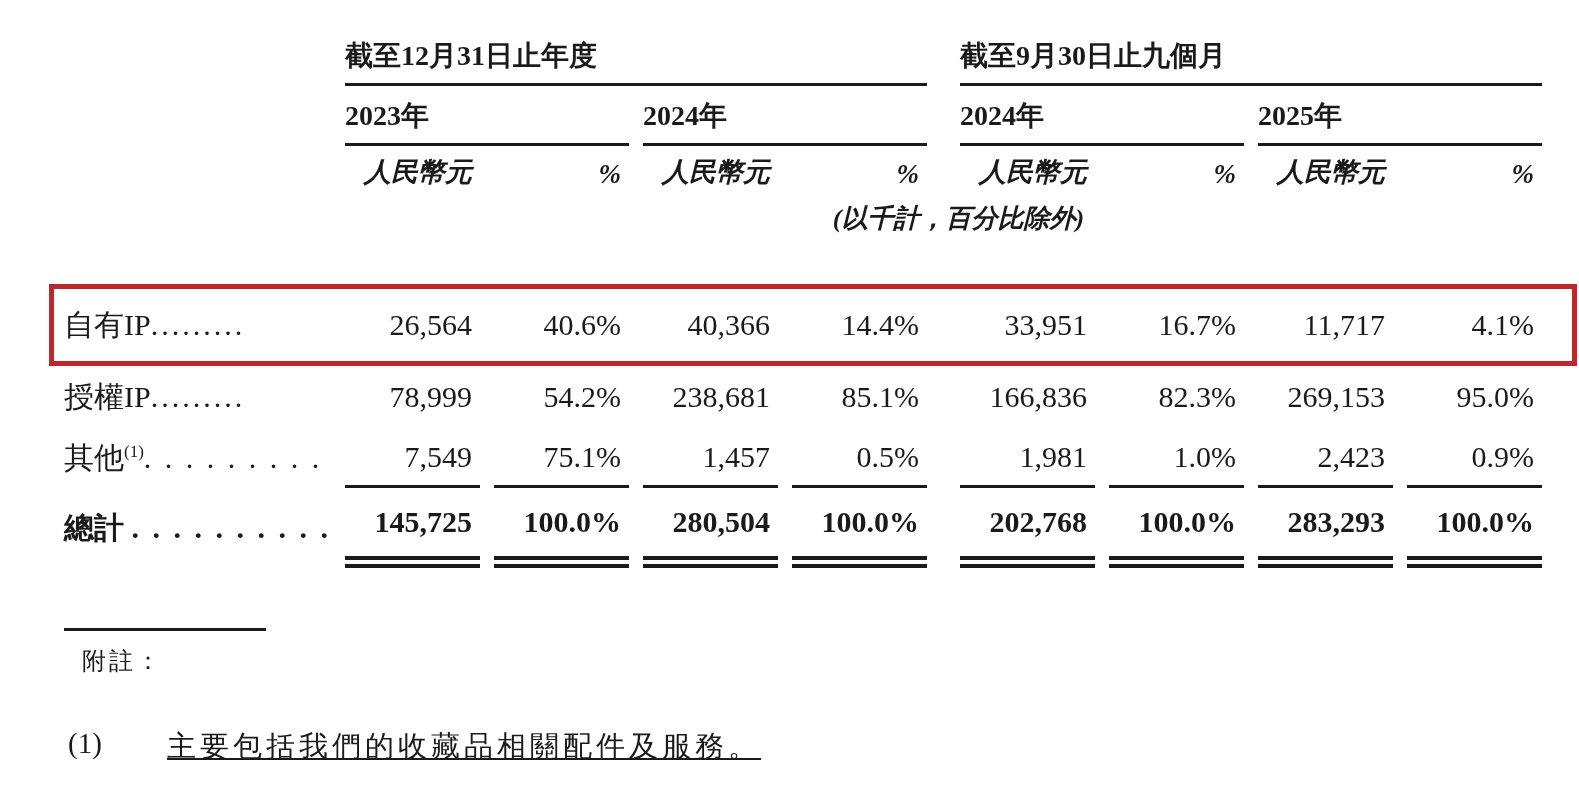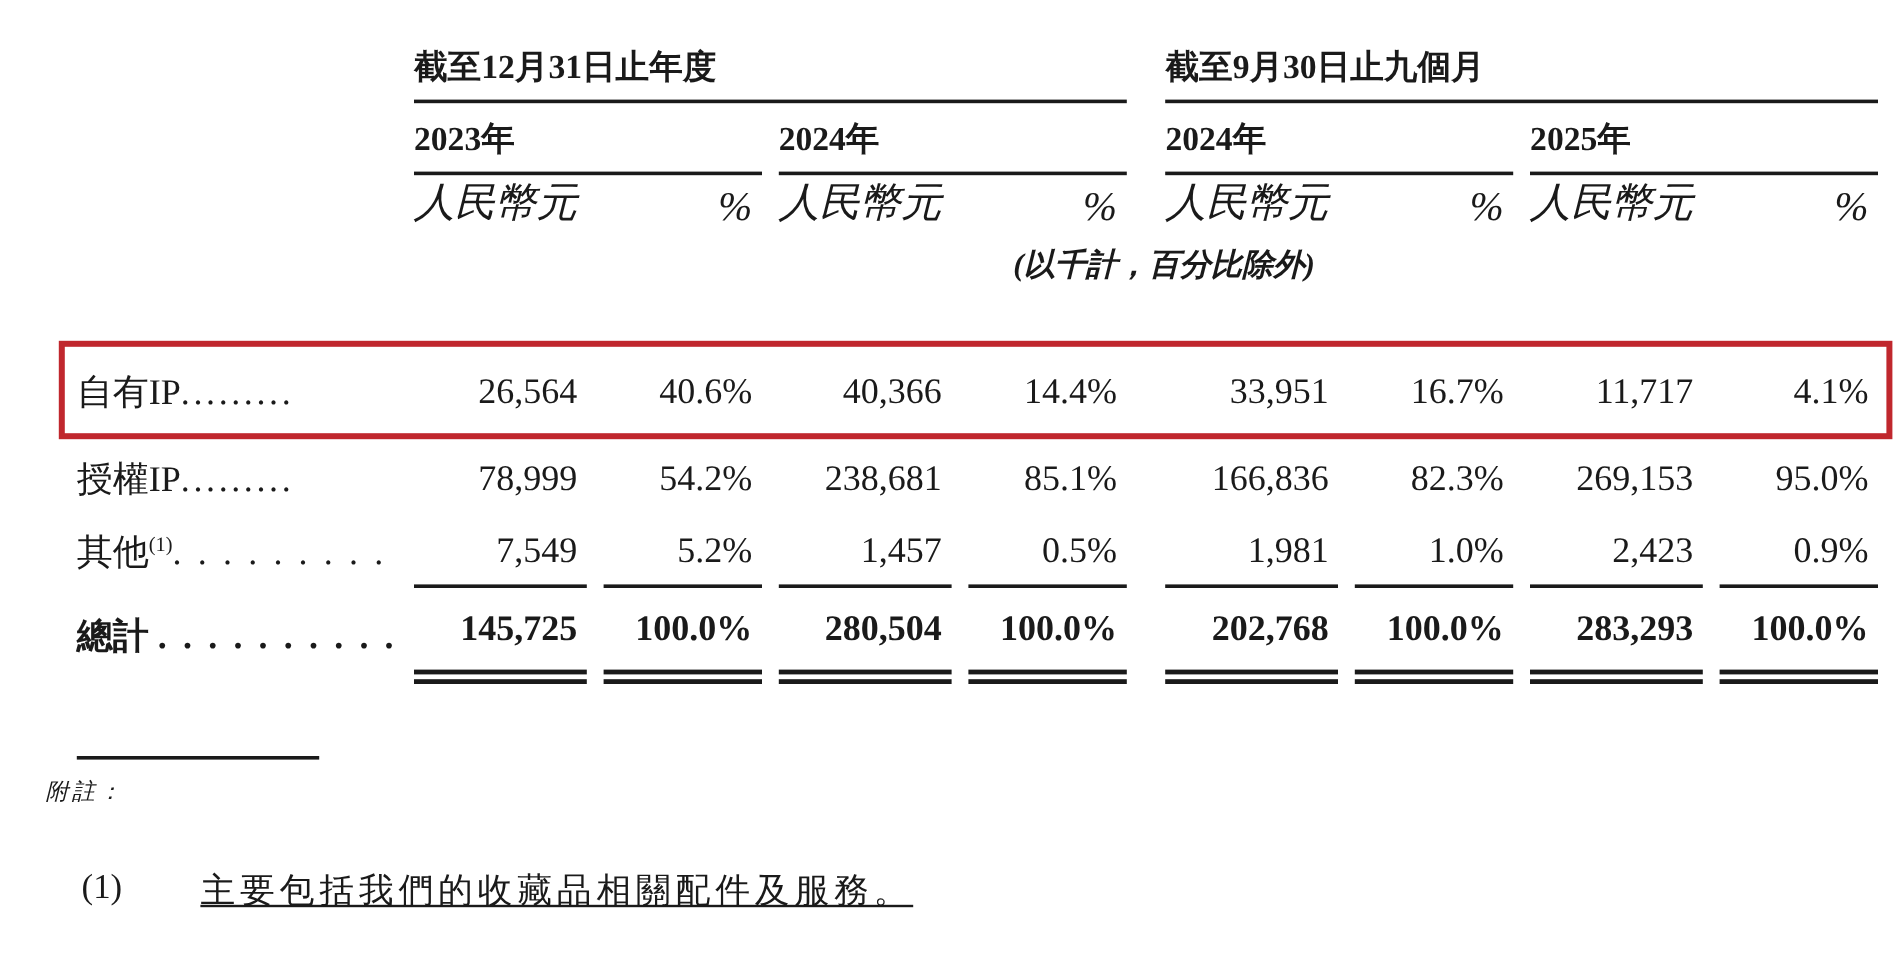--- a/index.html
+++ b/index.html
@@ -48,25 +48,26 @@
   td.grp, td.yr {
     text-align: left;
     font-weight: bold;
     font-size: 28px;
     vertical-align: bottom;
     padding-bottom: 8px;
     border-bottom: 3px solid #1a1a1a;
   }
   td.sub {
     font-style: italic;
-    font-size: 34px;
+    font-size: 27px;
     text-align: right;
     padding-right: 8px;
     vertical-align: bottom;
     padding-bottom: 6px;
+    font-weight: bold;
   }
   td.unit {
     font-style: italic;
     font-size: 26px;
     text-align: center;
     padding-left: 30px;
     vertical-align: middle;
     font-weight: bold;
   }
   td.num {
@@ -94,23 +95,22 @@
   }
 
   
   .fn-rule {
     margin: 60px 0 0 64px;
     width: 202px;
     height: 0;
     border-top: 3px solid #1a1a1a;
   }
   .fn-heading {
-    margin: 14px 0 0 38px;
-    font-style: italic;
-    font-size: 19px;
+    margin: 14px 0 0 82px;
+    font-size: 24px;
     letter-spacing: 3px;
   }
   .fn-item {
     margin: 50px 0 0 68px;
     display: flex;
     font-size: 29px;
   }
   .fn-marker {
     width: 99px;
     flex: 0 0 99px;
@@ -195,21 +195,21 @@
     <td></td>
     <td class="num">166,836</td>
     <td class="num">82.3%</td>
     <td class="num">269,153</td>
     <td class="num">95.0%</td>
   </tr>
 
   <tr class="r-oth">
     <td class="rowlabel"><span>其他</span><sup class="fnref">(1)</sup><span class="leader">. . . . . . . . .</span></td>
     <td class="num">7,549</td>
-    <td class="num">5.2%</td>
+    <td class="num">75.1%</td>
     <td class="num">1,457</td>
     <td class="num">0.5%</td>
     <td></td>
     <td class="num">1,981</td>
     <td class="num">1.0%</td>
     <td class="num">2,423</td>
     <td class="num">0.9%</td>
   </tr>
 
   <tr class="r-tot">

